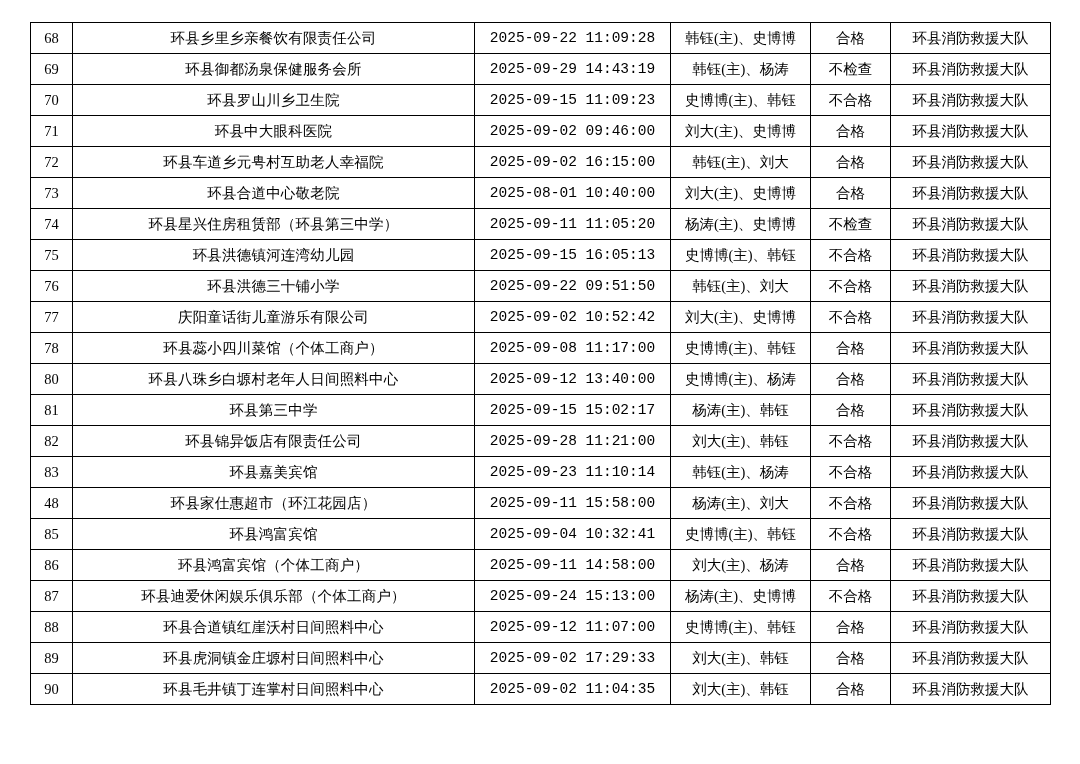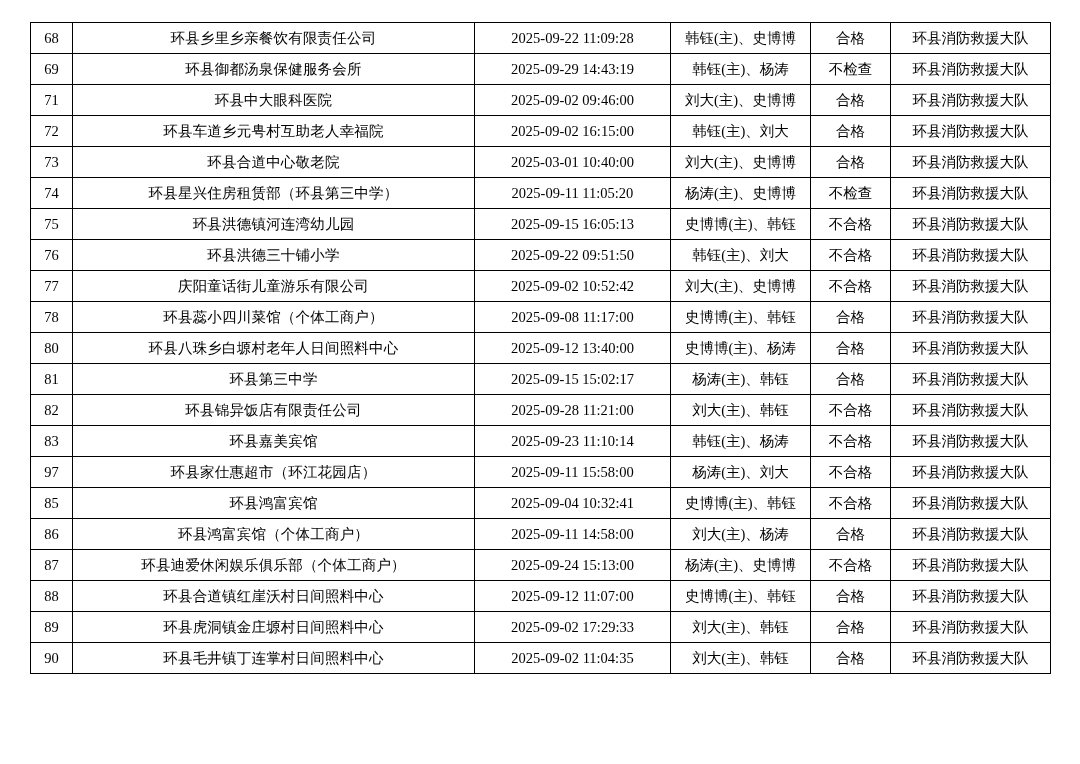--- a/index.html
+++ b/index.html
@@ -40,21 +40,21 @@
   }
   col.c-index { width: 42px; }
   col.c-name  { width: 402px; }
   col.c-time  { width: 196px; }
   col.c-insp  { width: 140px; }
   col.c-result{ width: 80px; }
   col.c-org   { width: 160px; }
 
   td.cell-index  { font-size: 15px; }
   td.cell-name   { font-size: 15px; letter-spacing: 0.2px; margin-left: 36px; }
-  td.cell-time   { font-size: 14.5px; font-family: Liberation Serif, serif; }
+  td.cell-time   { font-size: 14.5px; font-family: Liberation Mono, monospace; }
   td.cell-insp   { font-size: 14.5px; }
   td.cell-result { font-size: 14.5px; }
   td.cell-org    { font-size: 14.5px; }
 </style>
 </head>
 <body>
 
 <div class="page">
   <table class="inspection-table">
     <colgroup>
@@ -76,39 +76,47 @@
         </tr>
         <tr>
           <td class="cell-index">69</td>
           <td class="cell-name">环县御都汤泉保健服务会所</td>
           <td class="cell-time">2025-09-29 14:43:19</td>
           <td class="cell-insp">韩钰(主)、杨涛</td>
           <td class="cell-result">不检查</td>
           <td class="cell-org">环县消防救援大队</td>
         </tr>
         <tr>
+          <td class="cell-index">70</td>
+          <td class="cell-name">环县罗山川乡卫生院</td>
+          <td class="cell-time">2025-09-15 11:09:23</td>
+          <td class="cell-insp">史博博(主)、韩钰</td>
+          <td class="cell-result">不合格</td>
+          <td class="cell-org">环县消防救援大队</td>
+        </tr>
+        <tr>
           <td class="cell-index">71</td>
           <td class="cell-name">环县中大眼科医院</td>
           <td class="cell-time">2025-09-02 09:46:00</td>
           <td class="cell-insp">刘大(主)、史博博</td>
           <td class="cell-result">合格</td>
           <td class="cell-org">环县消防救援大队</td>
         </tr>
         <tr>
           <td class="cell-index">72</td>
           <td class="cell-name">环县车道乡元甹村互助老人幸福院</td>
           <td class="cell-time">2025-09-02 16:15:00</td>
           <td class="cell-insp">韩钰(主)、刘大</td>
           <td class="cell-result">合格</td>
           <td class="cell-org">环县消防救援大队</td>
         </tr>
         <tr>
           <td class="cell-index">73</td>
           <td class="cell-name">环县合道中心敬老院</td>
-          <td class="cell-time">2025-03-01 10:40:00</td>
+          <td class="cell-time">2025-08-01 10:40:00</td>
           <td class="cell-insp">刘大(主)、史博博</td>
           <td class="cell-result">合格</td>
           <td class="cell-org">环县消防救援大队</td>
         </tr>
         <tr>
           <td class="cell-index">74</td>
           <td class="cell-name">环县星兴住房租赁部（环县第三中学）</td>
           <td class="cell-time">2025-09-11 11:05:20</td>
           <td class="cell-insp">杨涛(主)、史博博</td>
           <td class="cell-result">不检查</td>
@@ -172,21 +180,21 @@
         </tr>
         <tr>
           <td class="cell-index">83</td>
           <td class="cell-name">环县嘉美宾馆</td>
           <td class="cell-time">2025-09-23 11:10:14</td>
           <td class="cell-insp">韩钰(主)、杨涛</td>
           <td class="cell-result">不合格</td>
           <td class="cell-org">环县消防救援大队</td>
         </tr>
         <tr>
-          <td class="cell-index">97</td>
+          <td class="cell-index">48</td>
           <td class="cell-name">环县家仕惠超市（环江花园店）</td>
           <td class="cell-time">2025-09-11 15:58:00</td>
           <td class="cell-insp">杨涛(主)、刘大</td>
           <td class="cell-result">不合格</td>
           <td class="cell-org">环县消防救援大队</td>
         </tr>
         <tr>
           <td class="cell-index">85</td>
           <td class="cell-name">环县鸿富宾馆</td>
           <td class="cell-time">2025-09-04 10:32:41</td>

